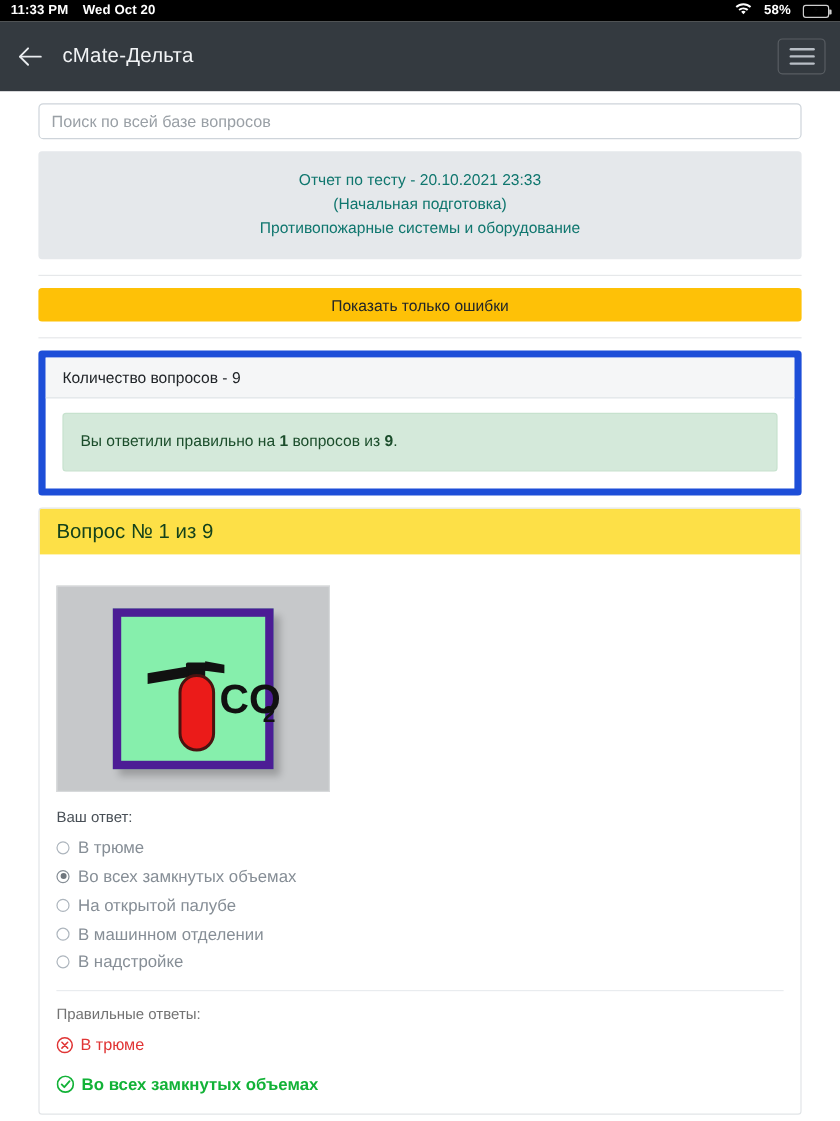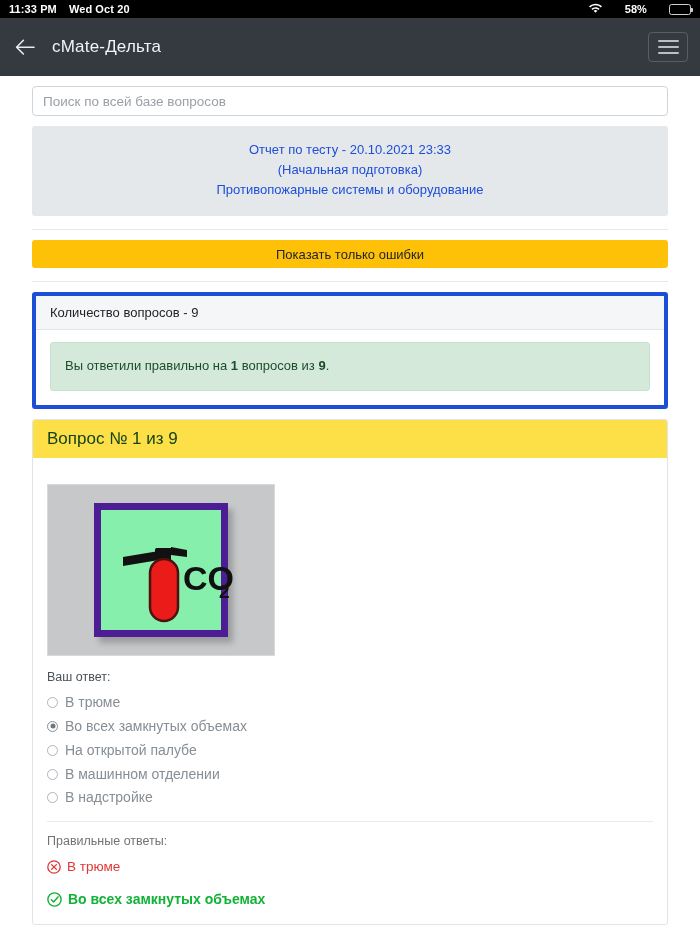--- a/index.html
+++ b/index.html
@@ -17,21 +17,21 @@
     color: #ffffff;
     display: flex;
     align-items: center;
     padding: 0 9px;
     font-size: 11px;
     font-weight: 600;
     letter-spacing: .1px;
   }
   .sb-time { margin-right: 12px; }
   .sb-date { font-weight: 600; }
-  .sb-right { margin-left: auto; display: flex; align-items: center; gap: 22px; }
+  .sb-right { margin-left: auto; display: flex; align-items: center; gap: 10px; }
   .wifi-icon { display: block; }
   .sb-batt-pct { font-size: 11px; font-weight: 600; }
   .battery {
     width: 22px; height: 11px;
     border: 1px solid #cfcfcf;
     border-radius: 2.5px;
     position: relative;
     padding: 1px;
   }
   .battery:after {
@@ -110,21 +110,21 @@
 
   .report-box {
     margin-top: 10px;
     background: #e5e8eb;
     border-radius: 3px;
     padding: 14px 10px 16px;
     text-align: center;
   }
   .report-box div {
     font-size: 13px;
-    color: #1d4ed8;
+    color: #0f766e;
     line-height: 1.55;
   }
 
   .hr {
     border: 0;
     border-top: 1px solid #e6e8ea;
     margin: 13px 0 10px;
   }
 
   .errors-btn {
@@ -134,21 +134,21 @@
     border-radius: 3px;
     height: 28px;
     font-size: 13px;
     color: #212529;
     font-family: inherit;
     cursor: pointer;
     display: flex; align-items: center; justify-content: center;
   }
 
   .count-card {
-    border: 4px solid #1d4ed8;
+    border: 6px solid #1d4ed8;
     border-radius: 3px;
     overflow: hidden;
     background: #fff;
   }
   .count-head {
     background: #f5f6f7;
     border-bottom: 1px solid #e2e5e8;
     padding: 9px 14px;
     font-size: 13px;
     color: #212529;

